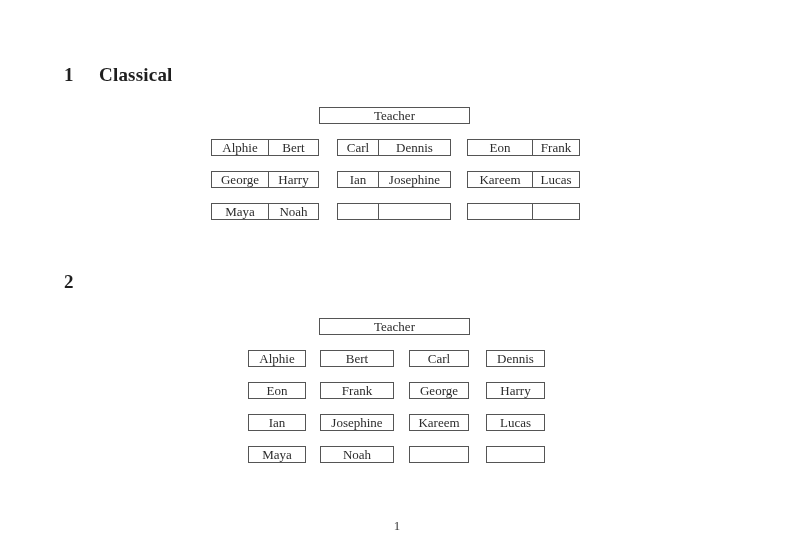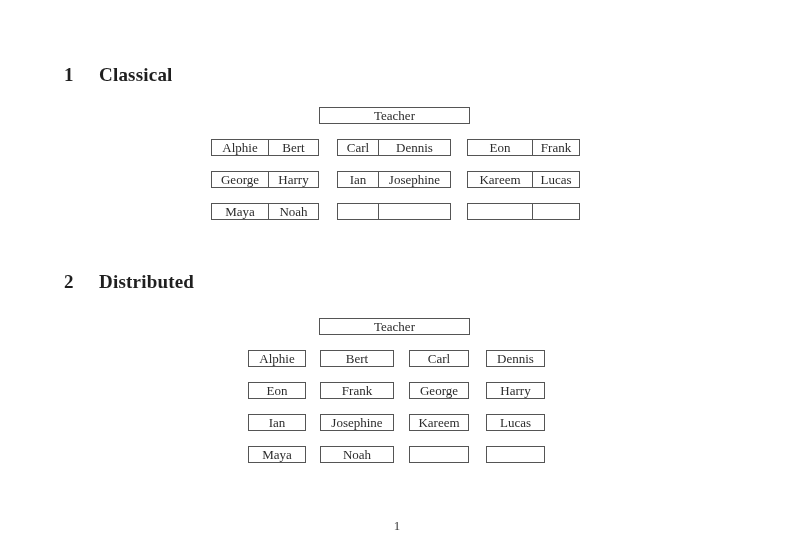--- a/index.html
+++ b/index.html
@@ -116,21 +116,20 @@
     <div class="cell" style="width:40px;"></div>
     <div class="cell" style="width:72px;"></div>
   </div>
   <div class="desk" style="left:467px; top:203px;">
     <div class="cell" style="width:64px;"></div>
     <div class="cell" style="width:47px;"></div>
   </div>
 
   <div class="section-heading" style="top:272px;">
     <span class="sec-num">2</span>
-    <span class="sec-title">Distributed</span>
   </div>
 
   <div class="box" style="left:319px; top:318px; width:151px;">
     <span>Teacher</span>
   </div>
 
   <div class="box" style="left:248px; top:350px; width:58px;">Alphie</div>
   <div class="box" style="left:320px; top:350px; width:74px;">Bert</div>
   <div class="box" style="left:409px; top:350px; width:60px;">Carl</div>
   <div class="box" style="left:486px; top:350px; width:59px;">Dennis</div>

